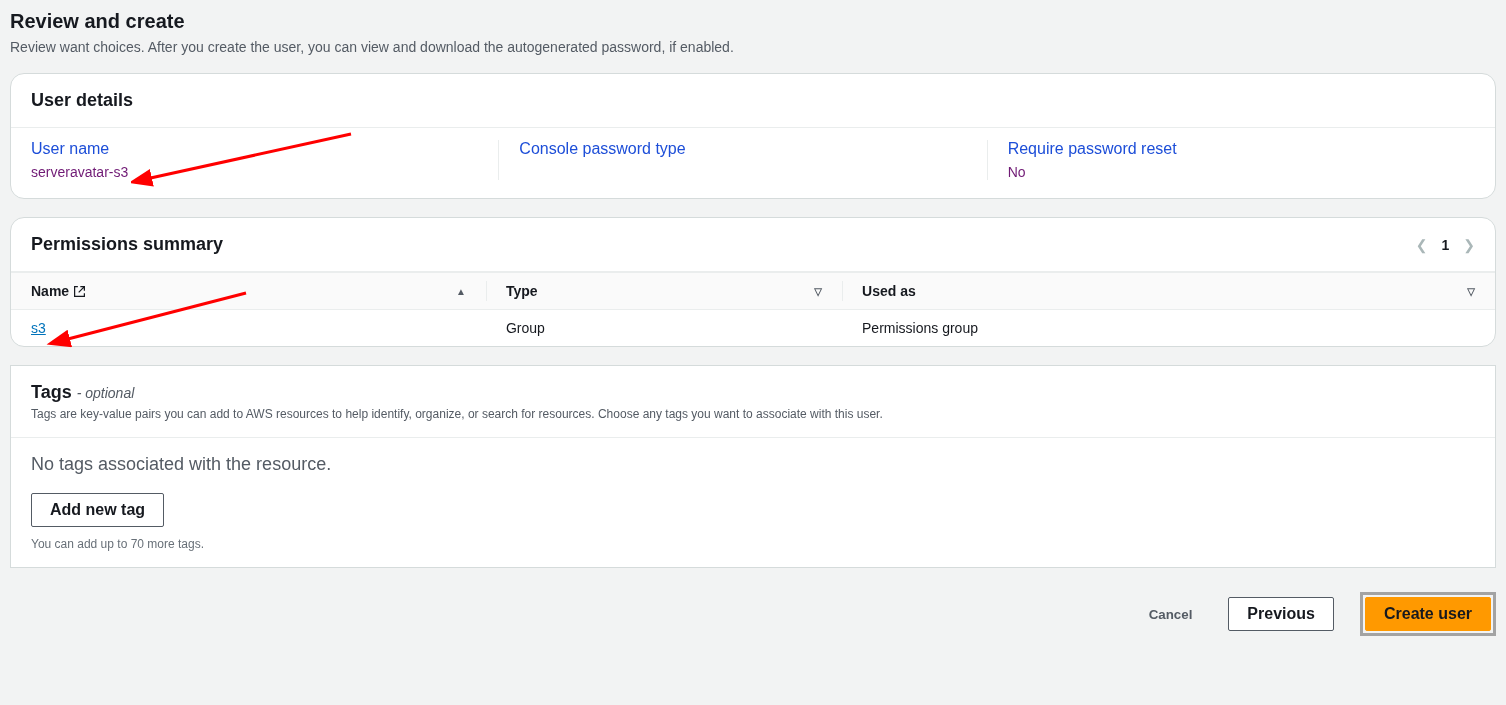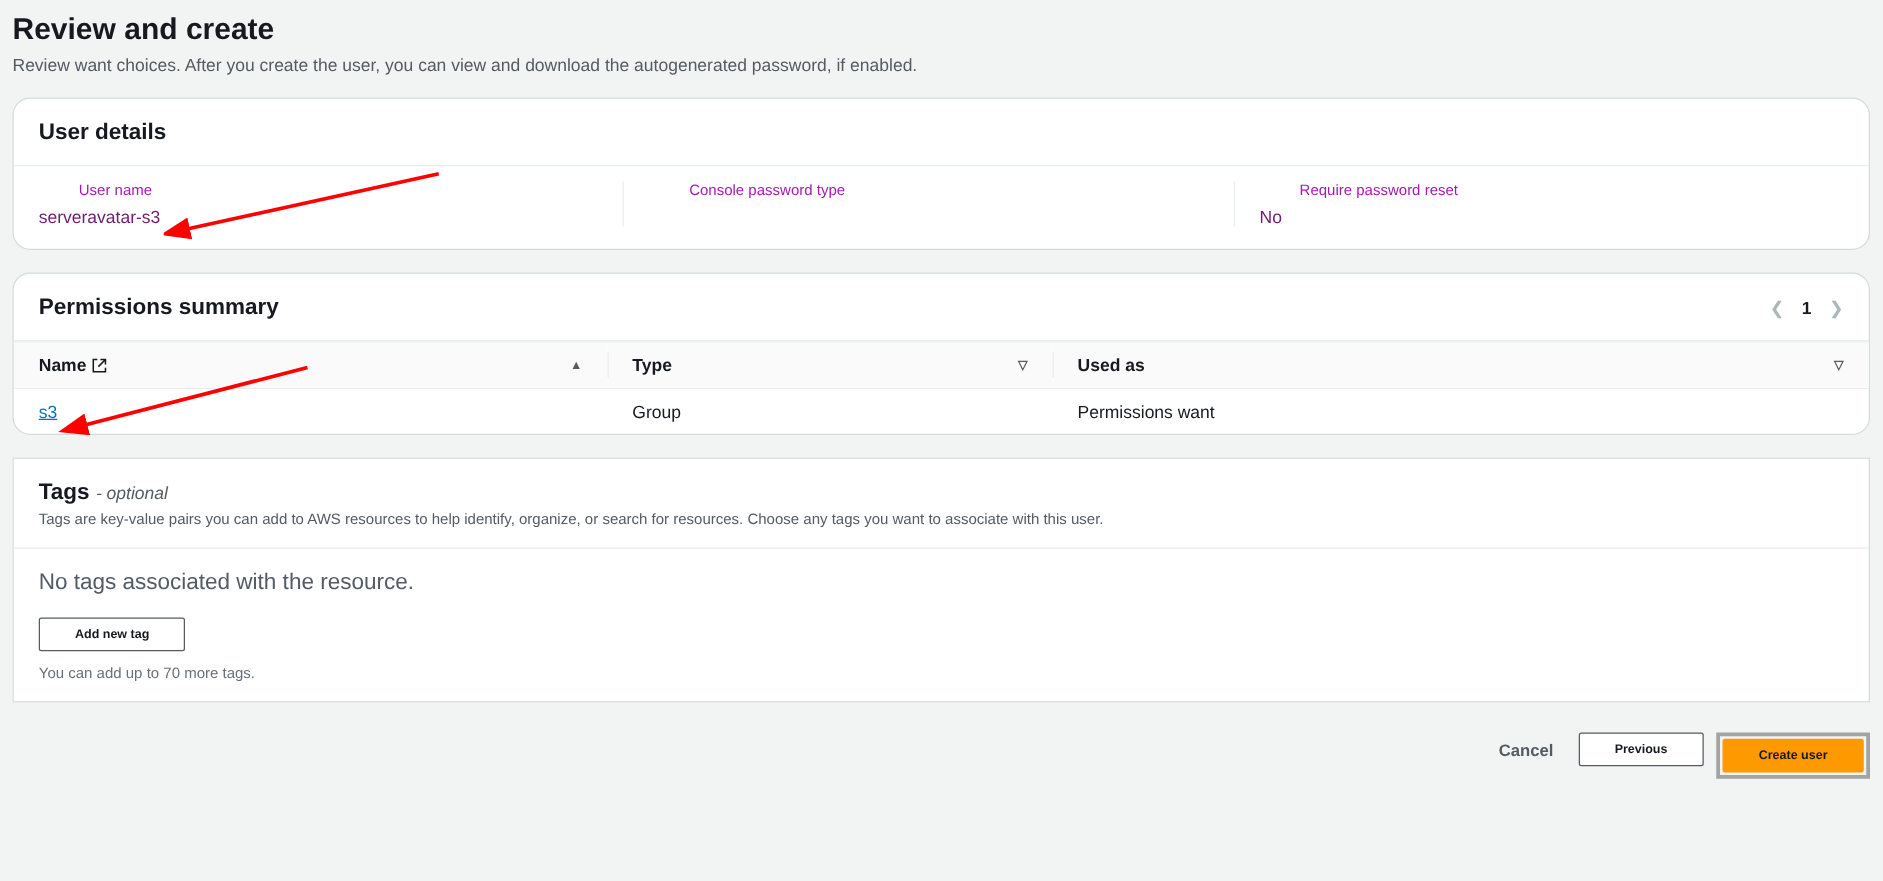--- a/index.html
+++ b/index.html
@@ -4,21 +4,21 @@
 <style>
   * { box-sizing: border-box; margin: 0; padding: 0; }
   body {
     font-family: "Amazon Ember", "Helvetica Neue", Arial, sans-serif;
     background: #f2f3f3;
     color: #16191f;
     font-size: 14px;
     padding: 10px;
   }
   .page-title {
-    font-size: 24px;
+    font-size: 20px;
     font-weight: 700;
     margin-bottom: 6px;
   }
   .page-subtitle {
     font-size: 14px;
     color: #545b64;
     margin-bottom: 18px;
   }
   .panel {
     background: #fff;
@@ -54,24 +54,23 @@
   }
   .details-col {
     flex: 1;
     padding-right: 20px;
   }
   .details-col + .details-col {
     border-left: 1px solid #eaeded;
     padding-left: 20px;
   }
   .detail-label {
-    font-size: 12px;
-    color: #a21caf;
+    font-size: 16px;
+    color: #1d4ed8;
     margin-bottom: 6px;
-    margin-left: 32px;
   }
   .detail-value {
     font-size: 14px;
     color: #701a75;
   }
   .pager {
     display: flex;
     align-items: center;
     gap: 14px;
     color: #687078;
@@ -112,22 +111,22 @@
     text-decoration: underline;
     cursor: pointer;
   }
   .tags-empty {
     color: #545b64;
     font-size: 18px;
     margin-bottom: 18px;
   }
   .btn {
     display: inline-block;
-    padding: 7px 28px;
-    font-size: 10px;
+    padding: 7px 18px;
+    font-size: 16px;
     border: 1px solid #545b64;
     background: #fff;
     cursor: pointer;
     font-weight: 700;
     color: #16191f;
     border-radius: 2px;
   }
   .btn-text {
     border: none;
     background: transparent;
@@ -142,22 +141,22 @@
     color: #16191f;
   }
   .hint {
     font-size: 12px;
     color: #687078;
     margin-top: 10px;
   }
   .footer-actions {
     display: flex;
     justify-content: flex-end;
-    gap: 10px;
-    align-items: flex-start;
+    gap: 26px;
+    align-items: center;
     padding: 6px 0;
   }
   .highlight-box {
     border: 3px solid #a3a3a3;
     padding: 2px;
     display: inline-block;
   }
   
   .arrow {
     position: absolute;
@@ -234,21 +233,21 @@
             <span>Used as</span>
             <span class="sort-icon">▽</span>
           </div>
         </th>
       </tr>
     </thead>
     <tbody>
       <tr>
         <td><a class="link">s3</a></td>
         <td>Group</td>
-        <td>Permissions want</td>
+        <td>Permissions group</td>
       </tr>
     </tbody>
   </table>
 
   <svg class="arrow" style="left:35px; top:70px;" width="210" height="65">
     <defs>
       <marker id="ah2" markerWidth="10" markerHeight="10" refX="2" refY="3" orient="auto">
         <path d="M0,0 L0,6 L8,3 z" fill="#ff0000"></path>
       </marker>
     </defs>

